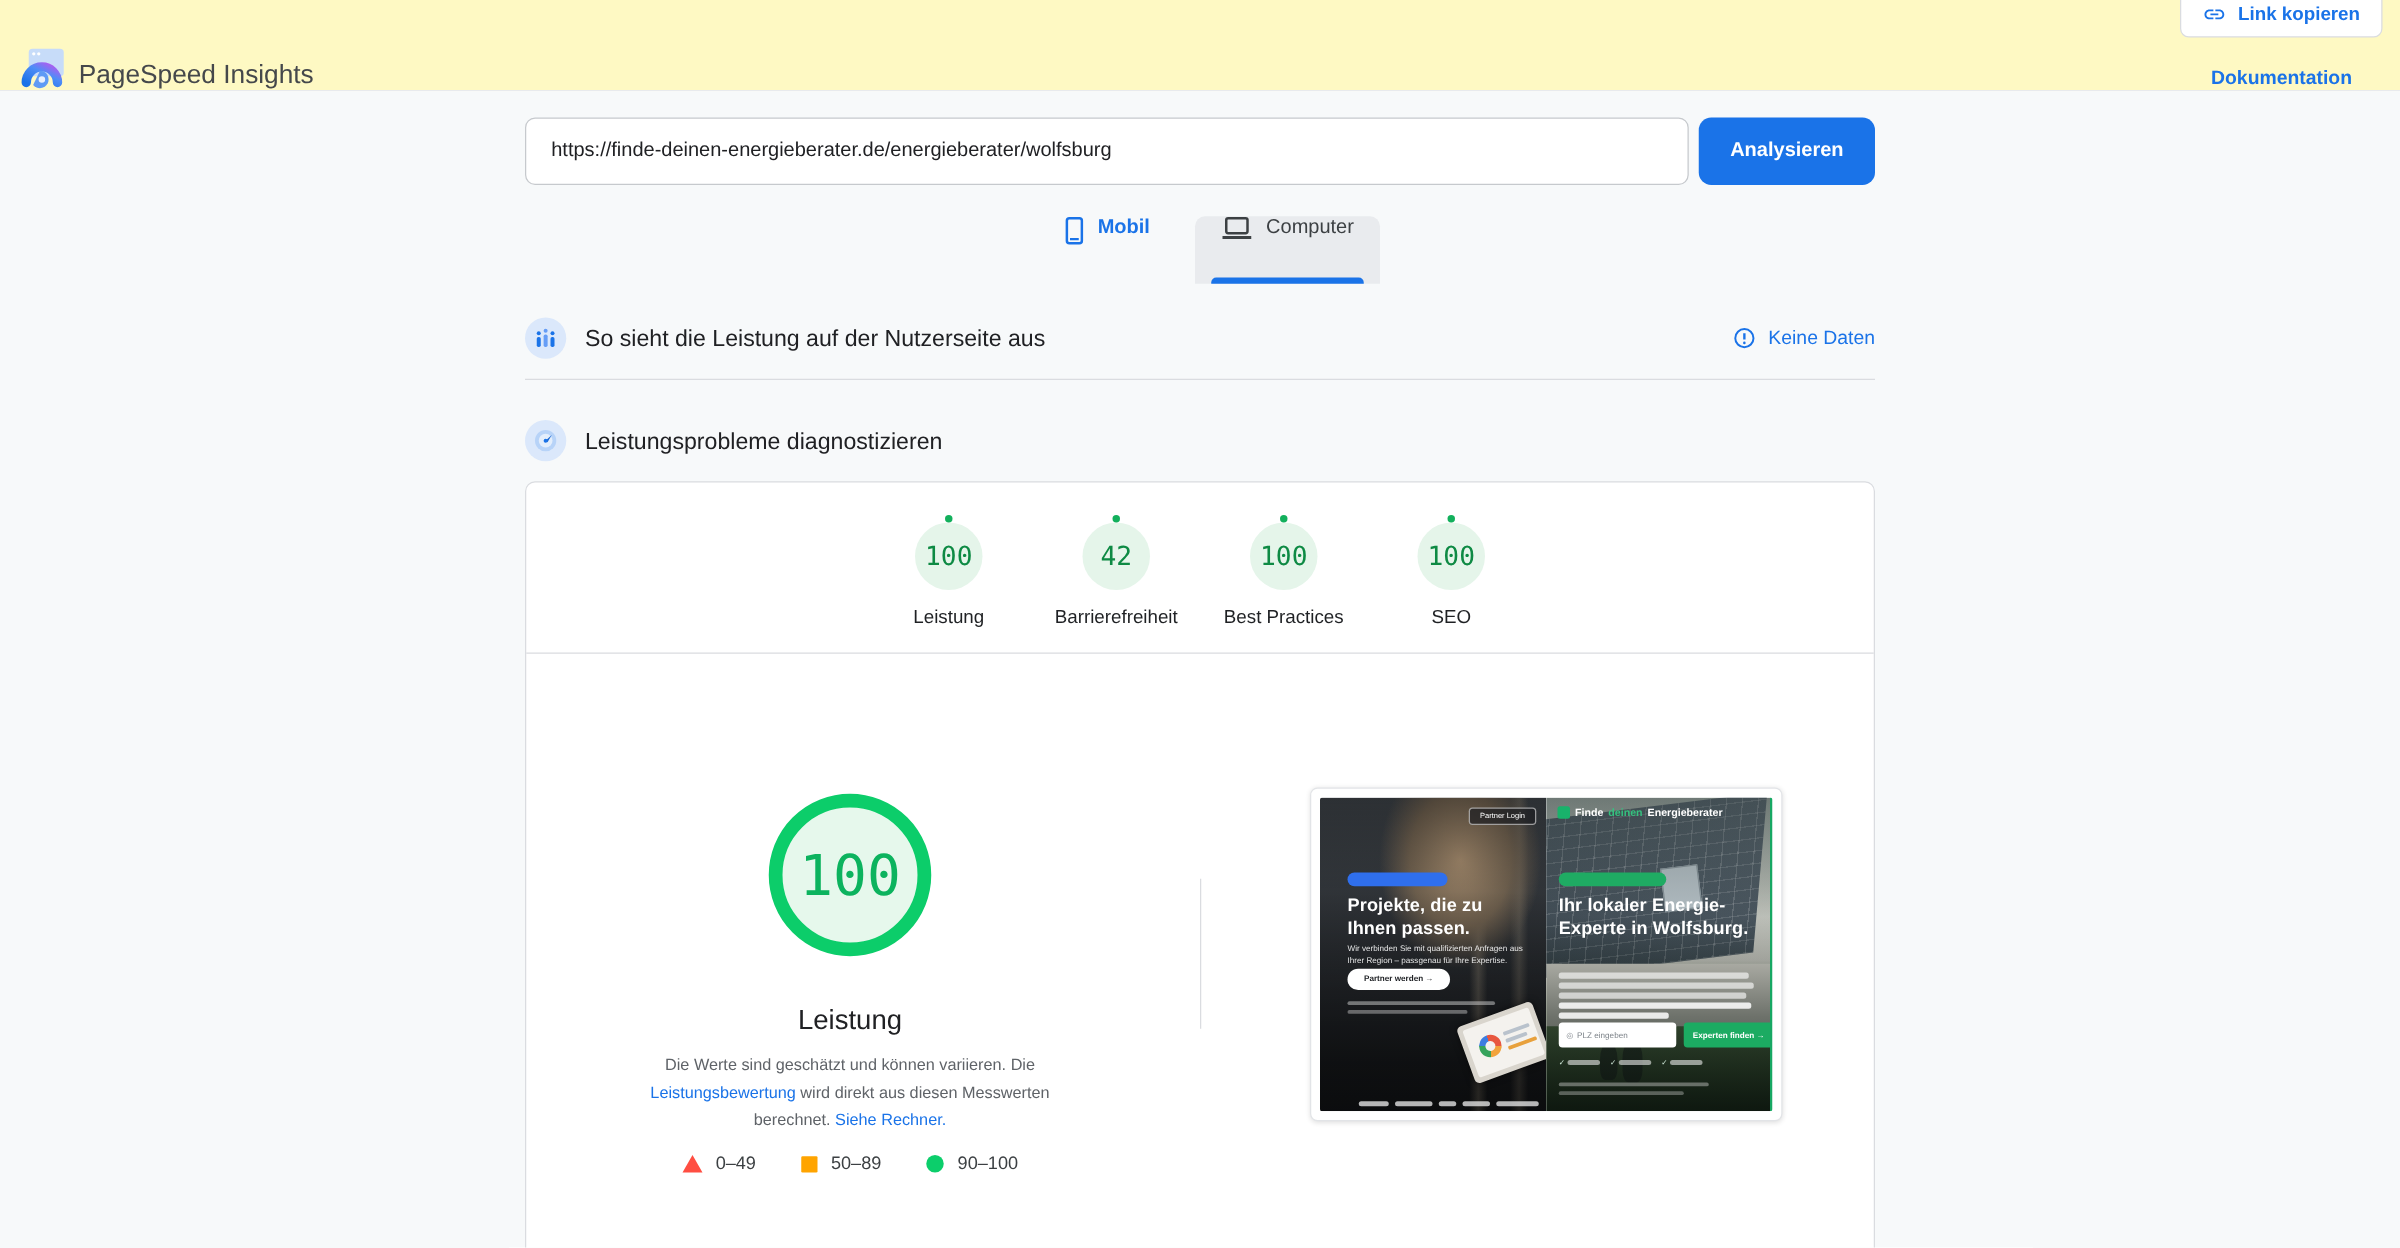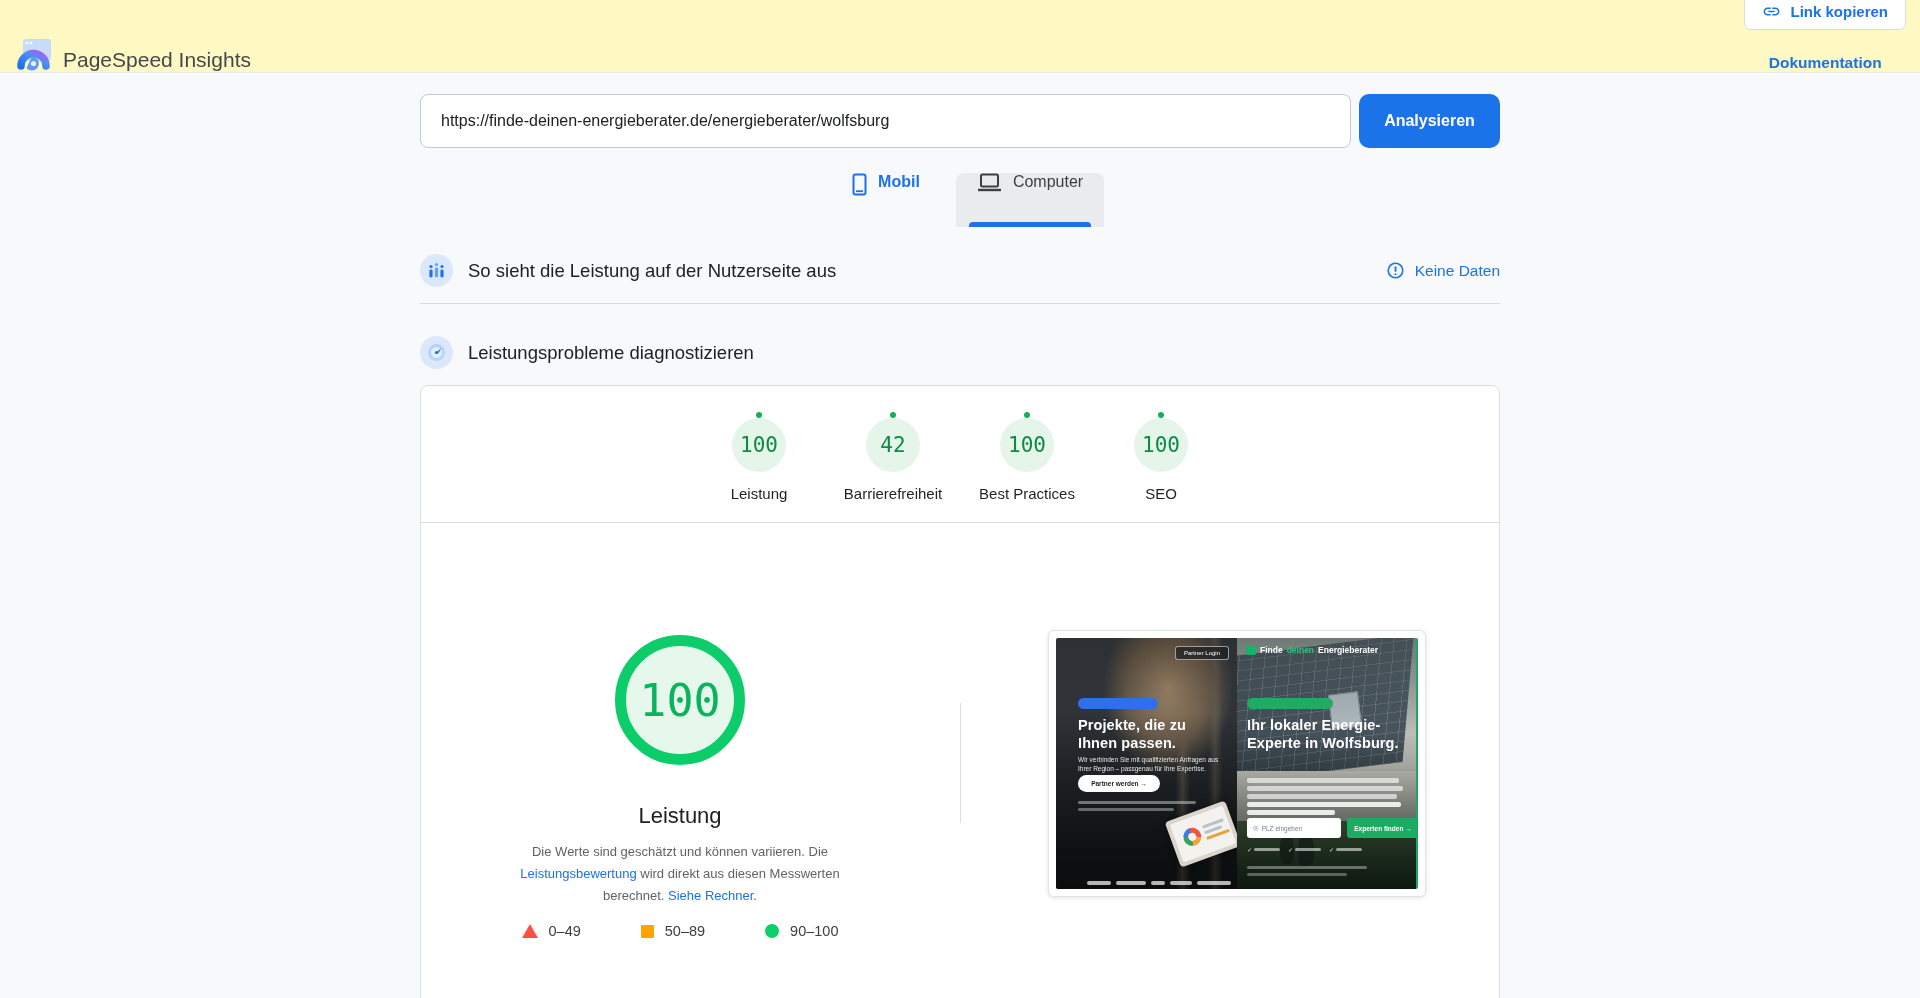--- a/index.html
+++ b/index.html
@@ -63,21 +63,21 @@
   .big-gauge { position:absolute; left:194px; top:112px; width:130px; height:130px;
     border-radius:50%; border:11px solid #0ccd6a; background:#e6f8ec;
     display:flex; align-items:center; justify-content:center;
     font-family:"DejaVu Sans Mono", monospace; font-size:45px; color:#0cb35e; }
   .gauge-label { position:absolute; top:280px; left:94px; width:330px; text-align:center;
     font-size:22px; color:#202124; }
   .gauge-desc { position:absolute; top:318px; left:69px; width:380px; text-align:center;
     font-size:13px; line-height:22px; color:#5f6368; }
   .inline-link { color:#1a73e8; cursor:pointer; }
   .legend { position:absolute; top:400px; left:0; width:518px; display:flex;
-    justify-content:center; align-items:center; gap:60px;text-align:right; }
+    justify-content:center; align-items:center; gap:36px;text-align:right; }
   .legend-item { display:flex; align-items:center; gap:11px; font-size:14.5px; color:#3c4043; }
   .shape-tri { width:0; height:0; border-left:8px solid transparent; border-right:8px solid transparent;
     border-bottom:14px solid #ff4e42; }
   .shape-sq { width:13px; height:13px; background:#ffa400; border-radius:1px; }
   .shape-ci { width:14px; height:14px; border-radius:50%; background:#0cce6b; }
   .v-divider { position:absolute; left:539px; top:180px; height:120px; width:1px; background:#dadce0; }
 
   
   .thumb { position:absolute; left:627px; top:107px; width:378px; height:267px; background:#fff;
     border:1px solid #e2e4e7; border-radius:6px; box-shadow:0 1px 4px rgba(0,0,0,0.12); padding:7px; }

